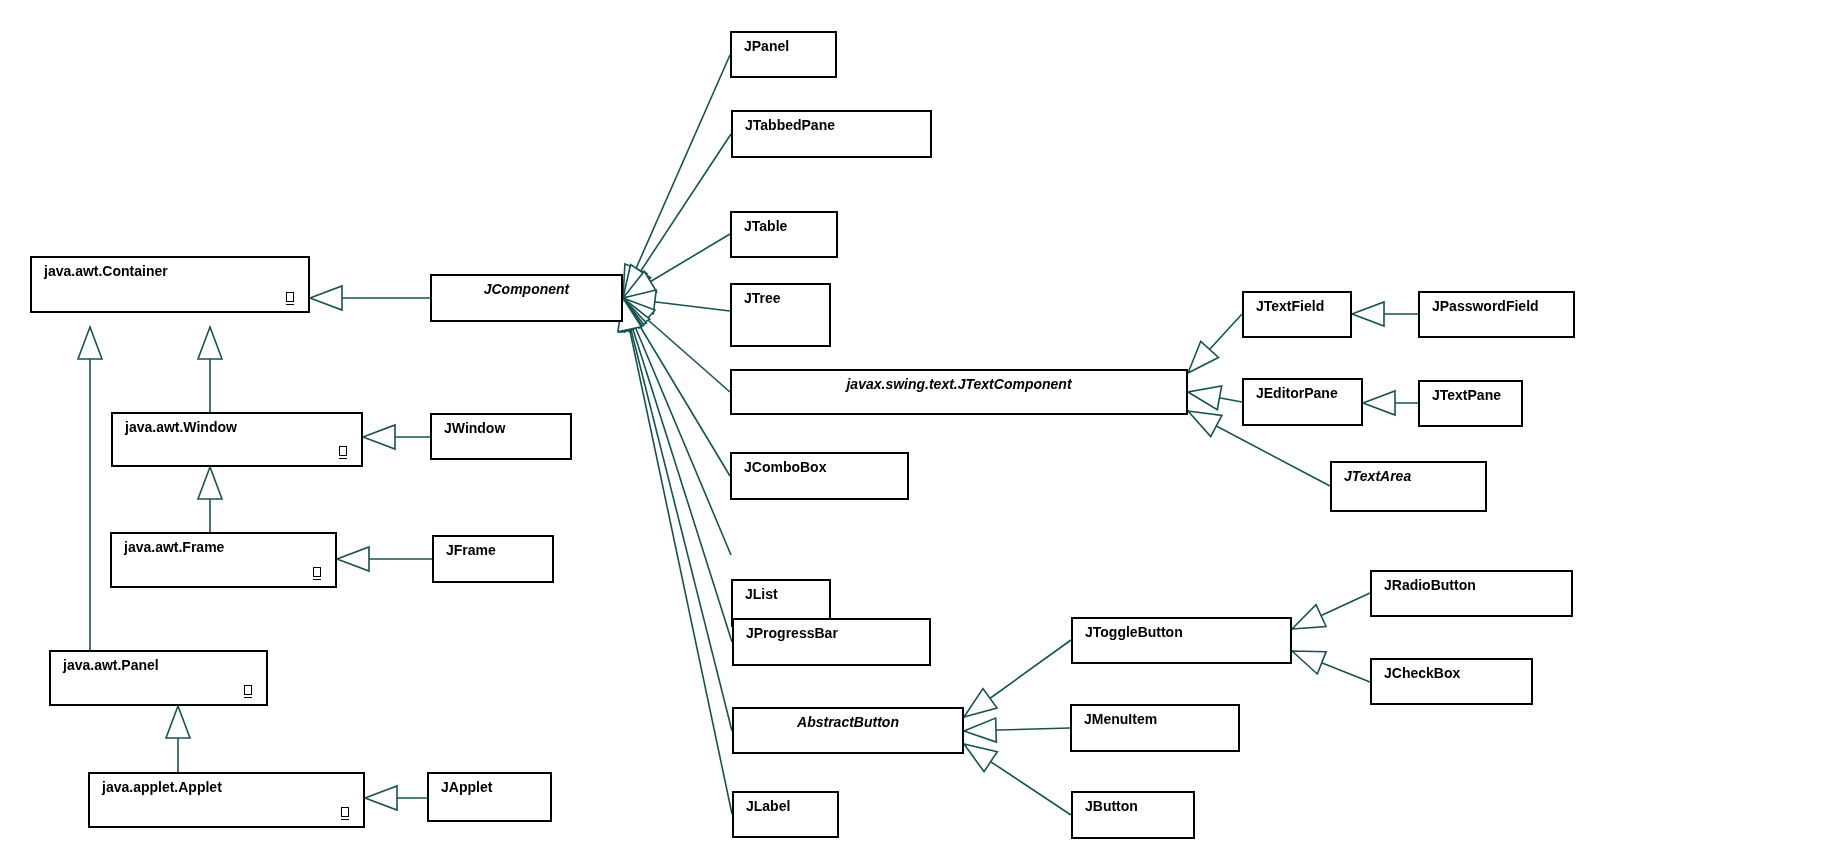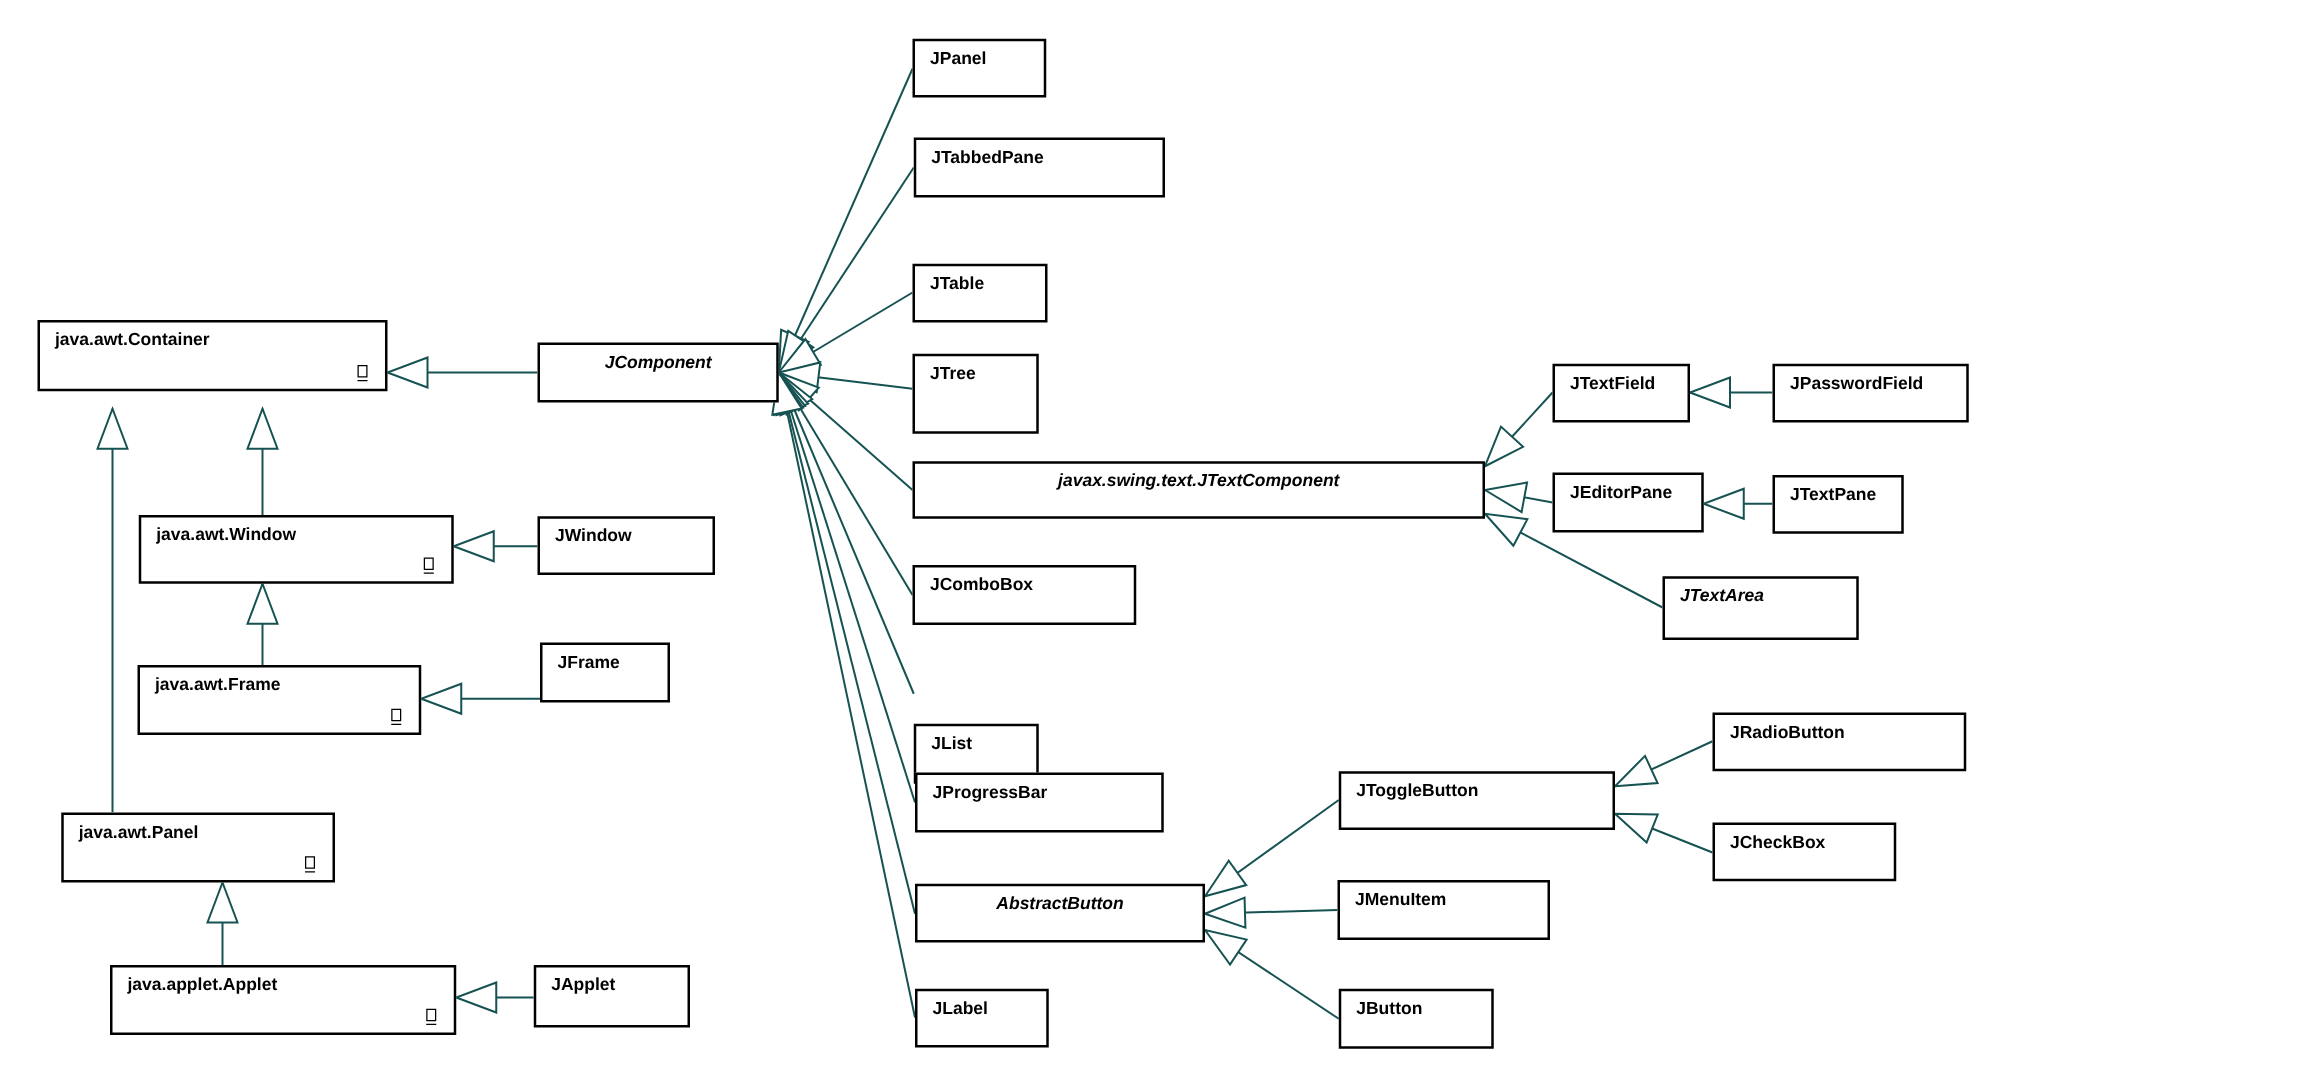--- a/index.html
+++ b/index.html
@@ -88,37 +88,37 @@
       <polygon points="1292,629 1326.0833984335554,626.4856509352295 1316.0260021744734,604.6946257072187" fill="#ffffff" stroke="#165252" stroke-width="1.6"></polygon>
       <polygon points="1292,651 1317.30544703017,673.970292784448 1326.1695019220938,651.6671869273491" fill="#ffffff" stroke="#165252" stroke-width="1.6"></polygon>
     </svg>
   <div id="nodes">
       <div class="node" style="left: 30px; top: 256px; width: 280px; height: 57px;"><span>java.awt.Container</span><span class="link-marker"></span></div>
       <div class="node" style="left: 111px; top: 412px; width: 252px; height: 55px;"><span>java.awt.Window</span><span class="link-marker"></span></div>
       <div class="node" style="left: 110px; top: 532px; width: 227px; height: 56px;"><span>java.awt.Frame</span><span class="link-marker"></span></div>
       <div class="node" style="left: 49px; top: 650px; width: 219px; height: 56px;"><span>java.awt.Panel</span><span class="link-marker"></span></div>
       <div class="node" style="left: 88px; top: 772px; width: 277px; height: 56px;"><span>java.applet.Applet</span><span class="link-marker"></span></div>
       <div class="node" style="left: 430px; top: 413px; width: 142px; height: 47px;"><span>JWindow</span></div>
-      <div class="node" style="left: 432px; top: 514px; width: 104px; height: 48px;"><span>JFrame</span></div>
+      <div class="node" style="left: 432px; top: 535px; width: 122px; height: 48px;"><span>JFrame</span></div>
       <div class="node" style="left: 427px; top: 772px; width: 125px; height: 50px;"><span>JApplet</span></div>
       <div class="node italic center" style="left: 430px; top: 274px; width: 193px; height: 48px;"><span>JComponent</span></div>
       <div class="node" style="left: 730px; top: 31px; width: 107px; height: 47px;"><span>JPanel</span></div>
       <div class="node" style="left: 731px; top: 110px; width: 201px; height: 48px;"><span>JTabbedPane</span></div>
       <div class="node" style="left: 730px; top: 211px; width: 108px; height: 47px;"><span>JTable</span></div>
       <div class="node" style="left: 730px; top: 271px; width: 101px; height: 64px; margin-top: 12px;"><span>JTree</span></div>
       <div class="node italic center" style="left: 730px; top: 369px; width: 458px; height: 46px;"><span>javax.swing.text.JTextComponent</span></div>
       <div class="node" style="left: 730px; top: 452px; width: 179px; height: 48px;"><span>JComboBox</span></div>
       <div class="node" style="left: 731px; top: 531px; width: 100px; height: 48px; margin-top: 48px;"><span>JList</span></div>
       <div class="node" style="left: 732px; top: 618px; width: 199px; height: 48px;"><span>JProgressBar</span></div>
       <div class="node italic center" style="left: 732px; top: 707px; width: 232px; height: 47px;"><span>AbstractButton</span></div>
       <div class="node" style="left: 732px; top: 791px; width: 107px; height: 47px;"><span>JLabel</span></div>
       <div class="node" style="left: 1242px; top: 291px; width: 110px; height: 47px; padding-left: 12px;"><span>JTextField</span></div>
       <div class="node" style="left: 1418px; top: 291px; width: 157px; height: 47px;"><span>JPasswordField</span></div>
       <div class="node" style="left: 1242px; top: 378px; width: 121px; height: 48px;"><span>JEditorPane</span></div>
       <div class="node" style="left: 1418px; top: 380px; width: 105px; height: 47px;"><span>JTextPane</span></div>
       <div class="node" style="left: 1330px; top: 461px; width: 157px; height: 51px; font-style: italic;"><span>JTextArea</span></div>
       <div class="node" style="left: 1071px; top: 617px; width: 221px; height: 47px;"><span>JToggleButton</span></div>
       <div class="node" style="left: 1370px; top: 570px; width: 203px; height: 47px;"><span>JRadioButton</span></div>
-      <div class="node" style="left: 1370px; top: 658px; width: 147px; height: 47px;"><span>JCheckBox</span></div>
+      <div class="node" style="left: 1370px; top: 658px; width: 163px; height: 47px;"><span>JCheckBox</span></div>
       <div class="node" style="left: 1070px; top: 704px; width: 170px; height: 48px;"><span>JMenuItem</span></div>
       <div class="node" style="left: 1071px; top: 791px; width: 124px; height: 48px;"><span>JButton</span></div>
     </div>
 </div>
 
 </body></html>

